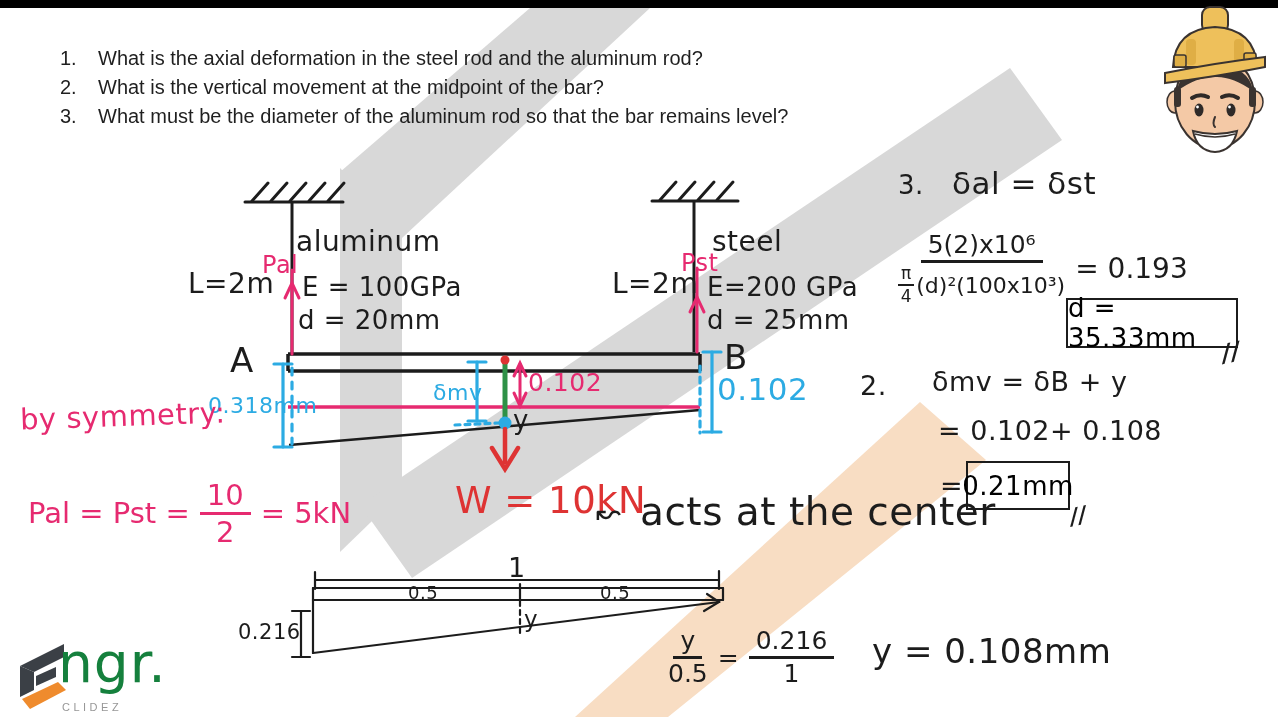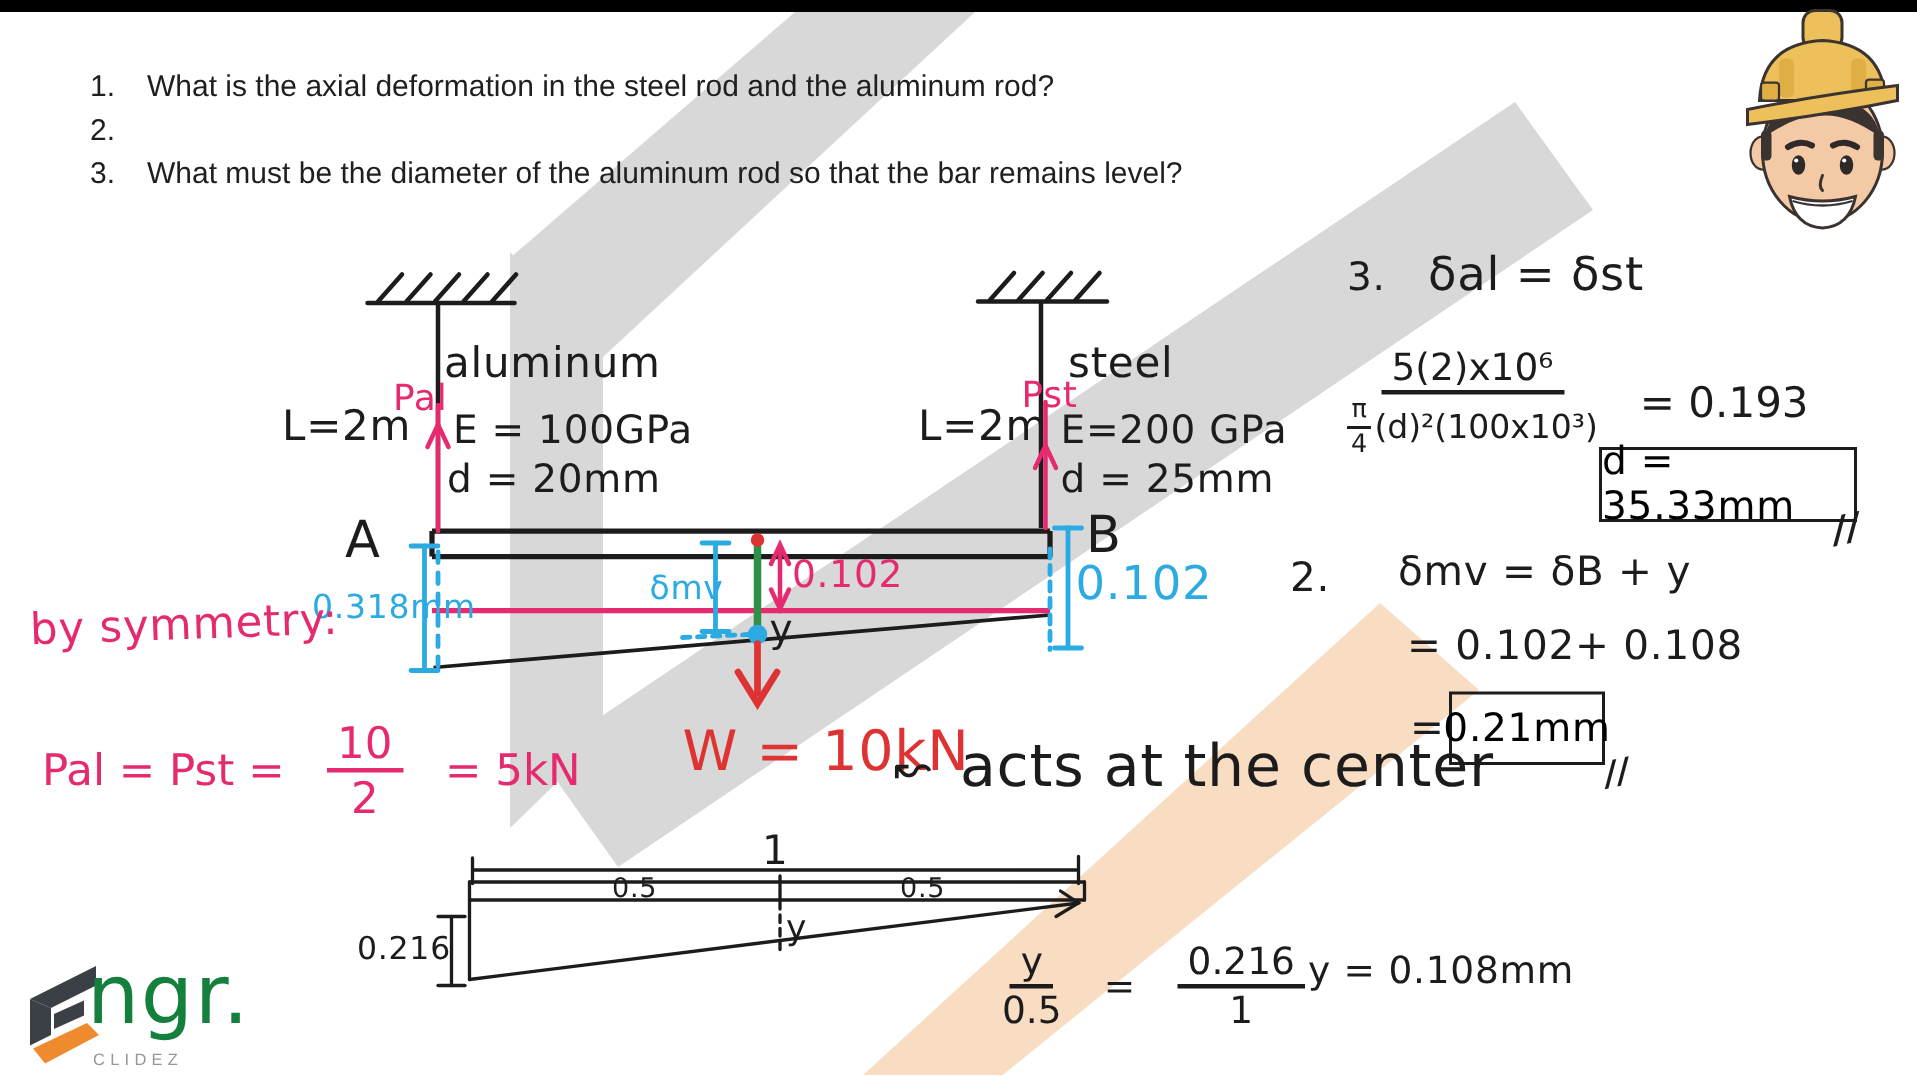--- a/index.html
+++ b/index.html
@@ -11,21 +11,21 @@
   .qrow { display:flex; gap:14px; font-family:"Liberation Sans", sans-serif;
           font-size:20px; color:#1f1f1f; }
   .qnum { width:24px; }
   .pink { color:#e62a70; }
   .cyan { color:#2cabe3; }
   .red  { color:#de3333; }
   .hand { letter-spacing:0.5px; }
   .frac { display:inline-flex; flex-direction:column; align-items:center; line-height:1.05; }
   .frac .num { border-bottom:3px solid currentColor; padding:0 7px 2px; }
   .frac .den { padding-top:2px; }
-  .fracrow { display:inline-flex; align-items:center; gap:28px; }
+  .fracrow { display:inline-flex; align-items:center; gap:10px; }
   .ansbox { position:absolute; border:2.5px solid #1c1c1c; display:flex;
             align-items:center; justify-content:center; background:transparent; }
   .tick { font-style:italic; transform:rotate(-12deg); font-weight:bold; }
   .logo-text { font-size:55px; font-weight:500; color:#15803d; letter-spacing:1px; }
   .logo-sub { font-size:11px; letter-spacing:3.5px; color:#979797;
               font-family:"Liberation Sans", sans-serif; }
 </style>
 </head>
 <body>
 
@@ -40,20 +40,21 @@
     <polygon points="575,717 920,402 986,460 668,717" fill="#f8ddc3"></polygon>
   </svg>
 
   <div class="abs" style="left:60px;top:48px;">
     <div class="qrow" style="margin-bottom:9px;">
       <span class="qnum">1.</span>
       <span>What is the axial deformation in the steel rod and the aluminum rod?</span>
     </div>
     <div class="qrow" style="margin-bottom:9px;">
       <span class="qnum">2.</span>
+      <span>What is the vertical movement at the midpoint of the bar?</span>
     </div>
     <div class="qrow">
       <span class="qnum">3.</span>
       <span>What must be the diameter of the aluminum rod so that the bar remains level?</span>
     </div>
   </div>
 
   <svg class="layer" width="1278" height="717">
 
     <g stroke="#1c1c1c" stroke-width="3" stroke-linecap="round">
@@ -220,21 +221,21 @@
     <span class="frac">
       <span class="num">y</span>
       <span class="den">0.5</span>
     </span>
     <span>=</span>
     <span class="frac">
       <span class="num">0.216</span>
       <span class="den">1</span>
     </span>
   </div>
-  <span class="abs hand" style="left:872px;top:634px;font-size:25px;">y = 0.108mm</span>
+  <span class="abs hand" style="left:872px;top:634px;font-size:34px;">y = 0.108mm</span>
 
   <div class="abs" style="left:6px;top:634px;width:190px;height:83px;">
     <svg width="70" height="74" viewBox="0 0 70 74" style="position:absolute;left:2px;top:4px;">
       <polygon points="12,28 56,6 56,19 26,34" fill="#3b4046"></polygon>
       <polygon points="12,28 26,34 26,52 12,59" fill="#3b4046"></polygon>
       <polygon points="28,38 48,29 48,39 28,48" fill="#3b4046"></polygon>
       <polygon points="14,61 50,44 58,52 22,71" fill="#ef8b2d"></polygon>
     </svg>
     <span class="logo-text" style="position:absolute;left:52px;top:2px;">ngr.</span>
     <span class="logo-sub" style="position:absolute;left:56px;top:68px;">CLIDEZ</span>

